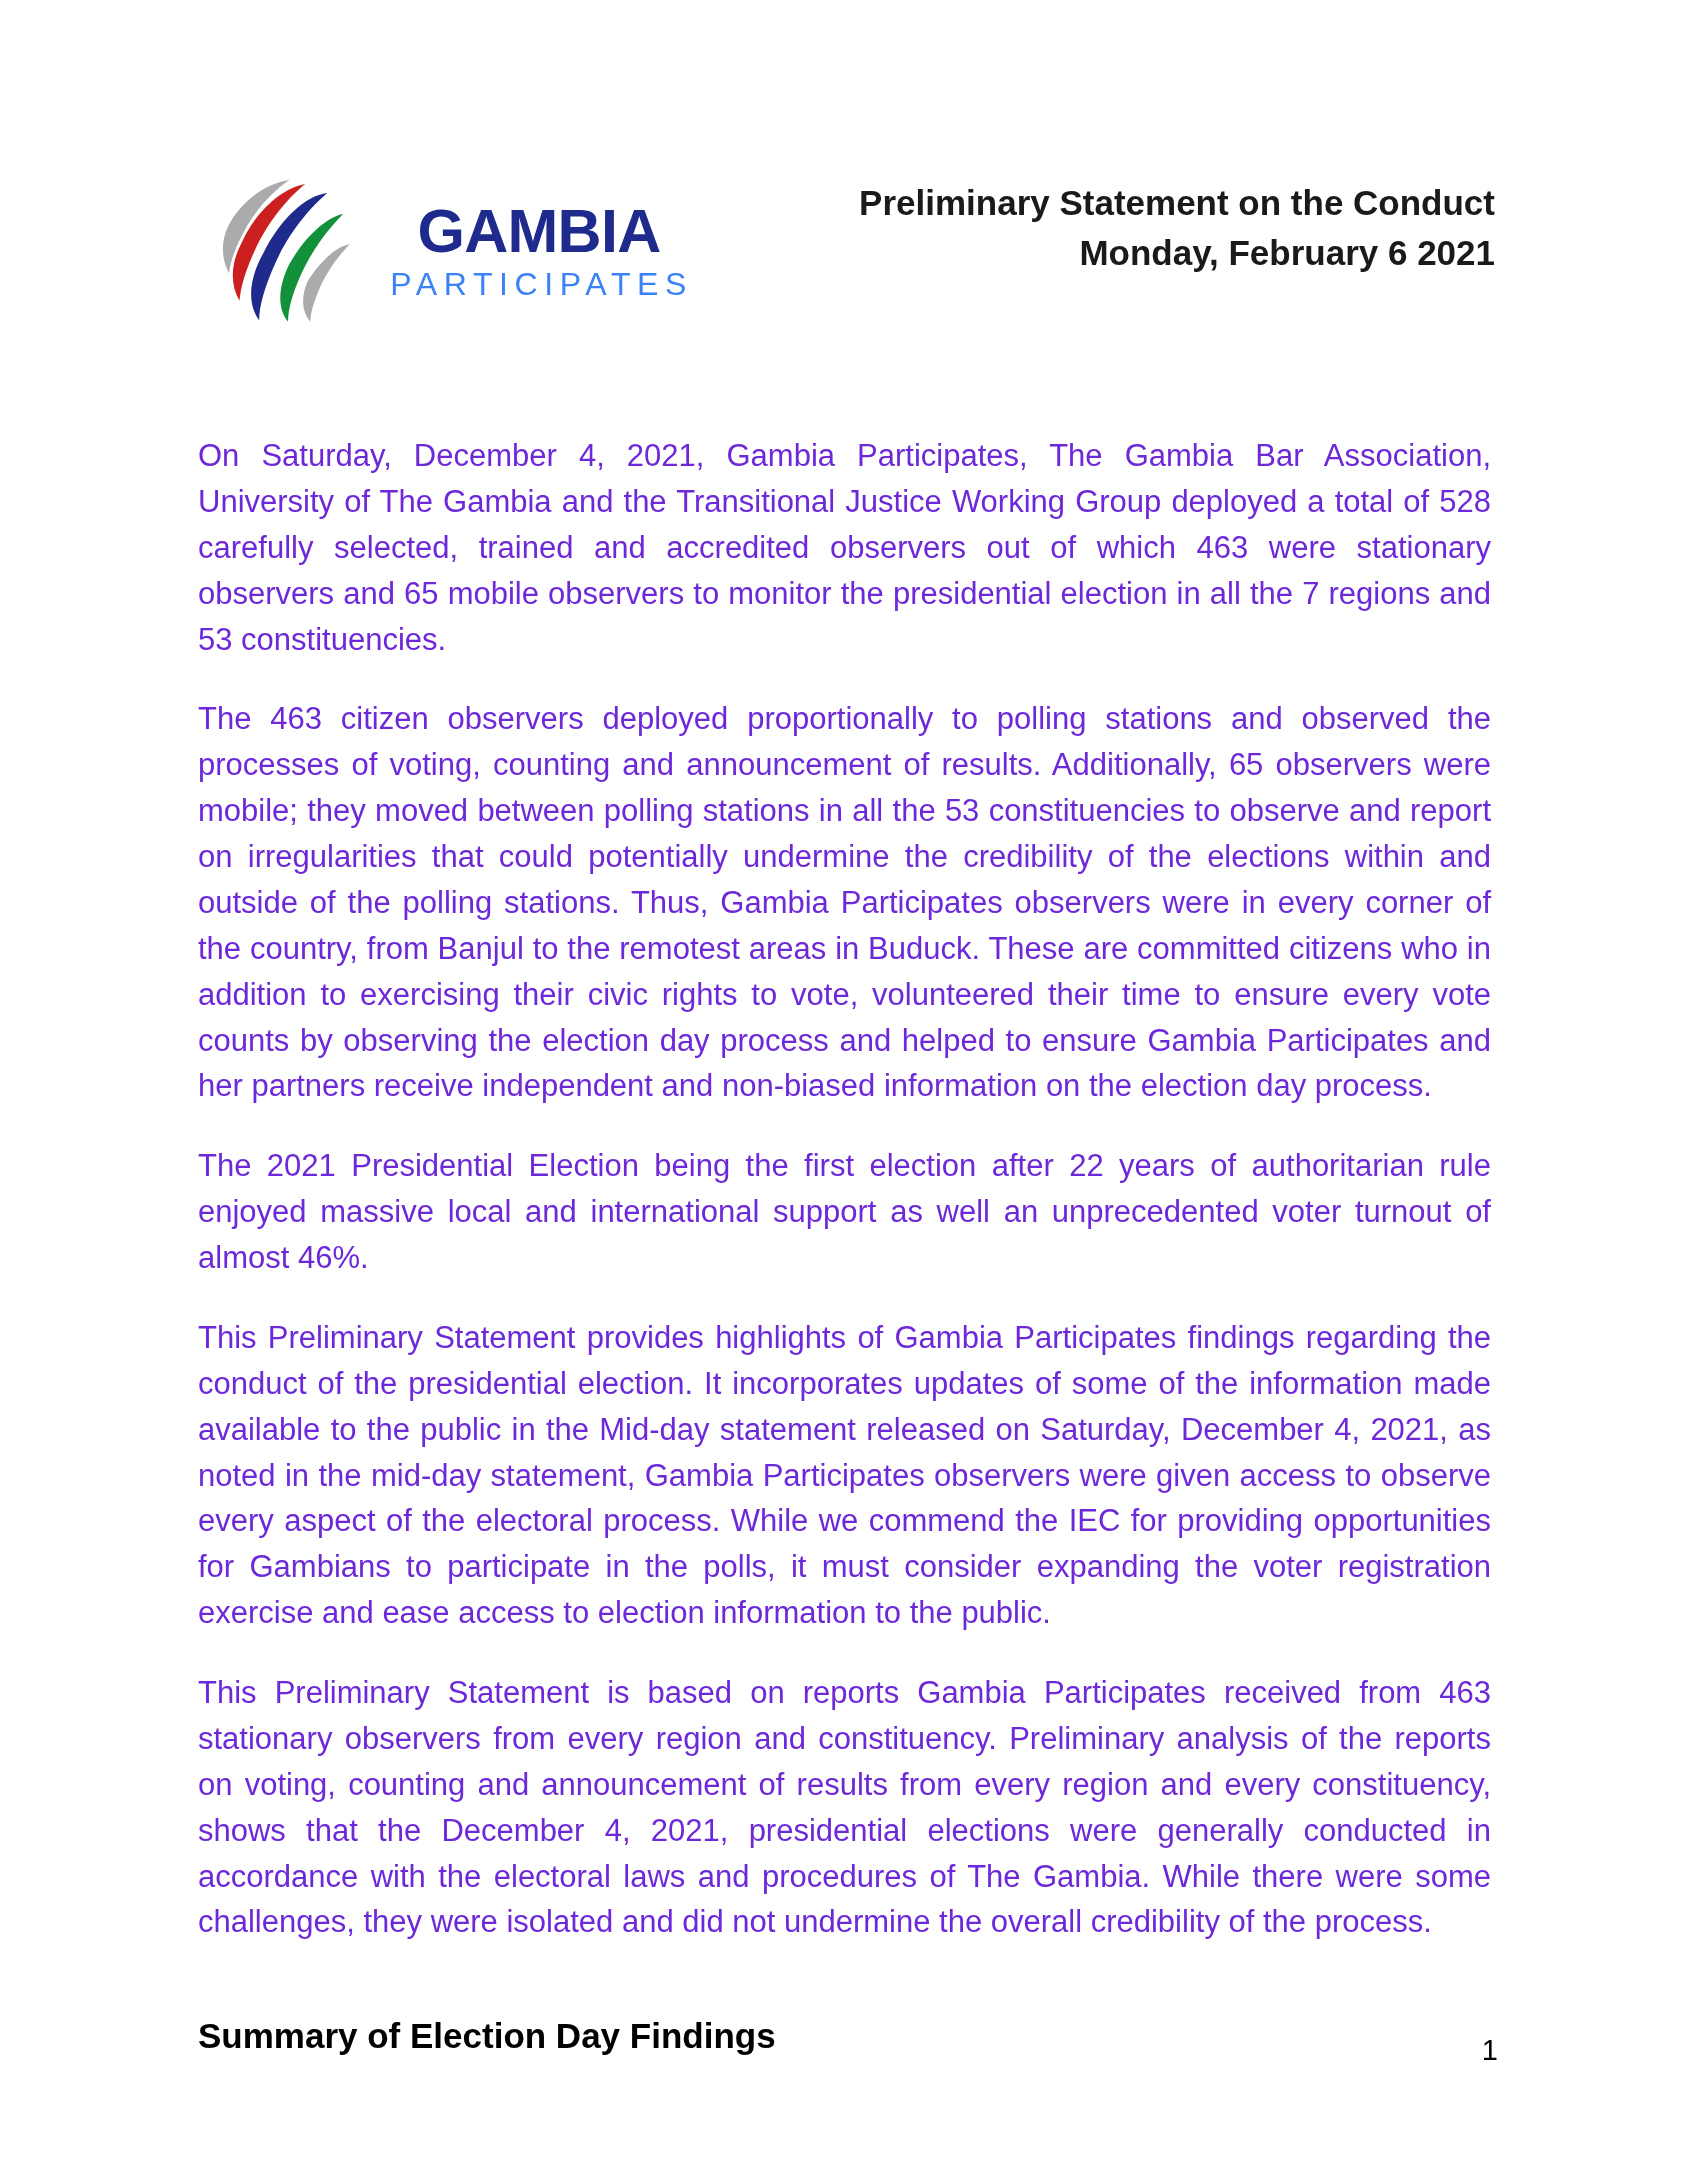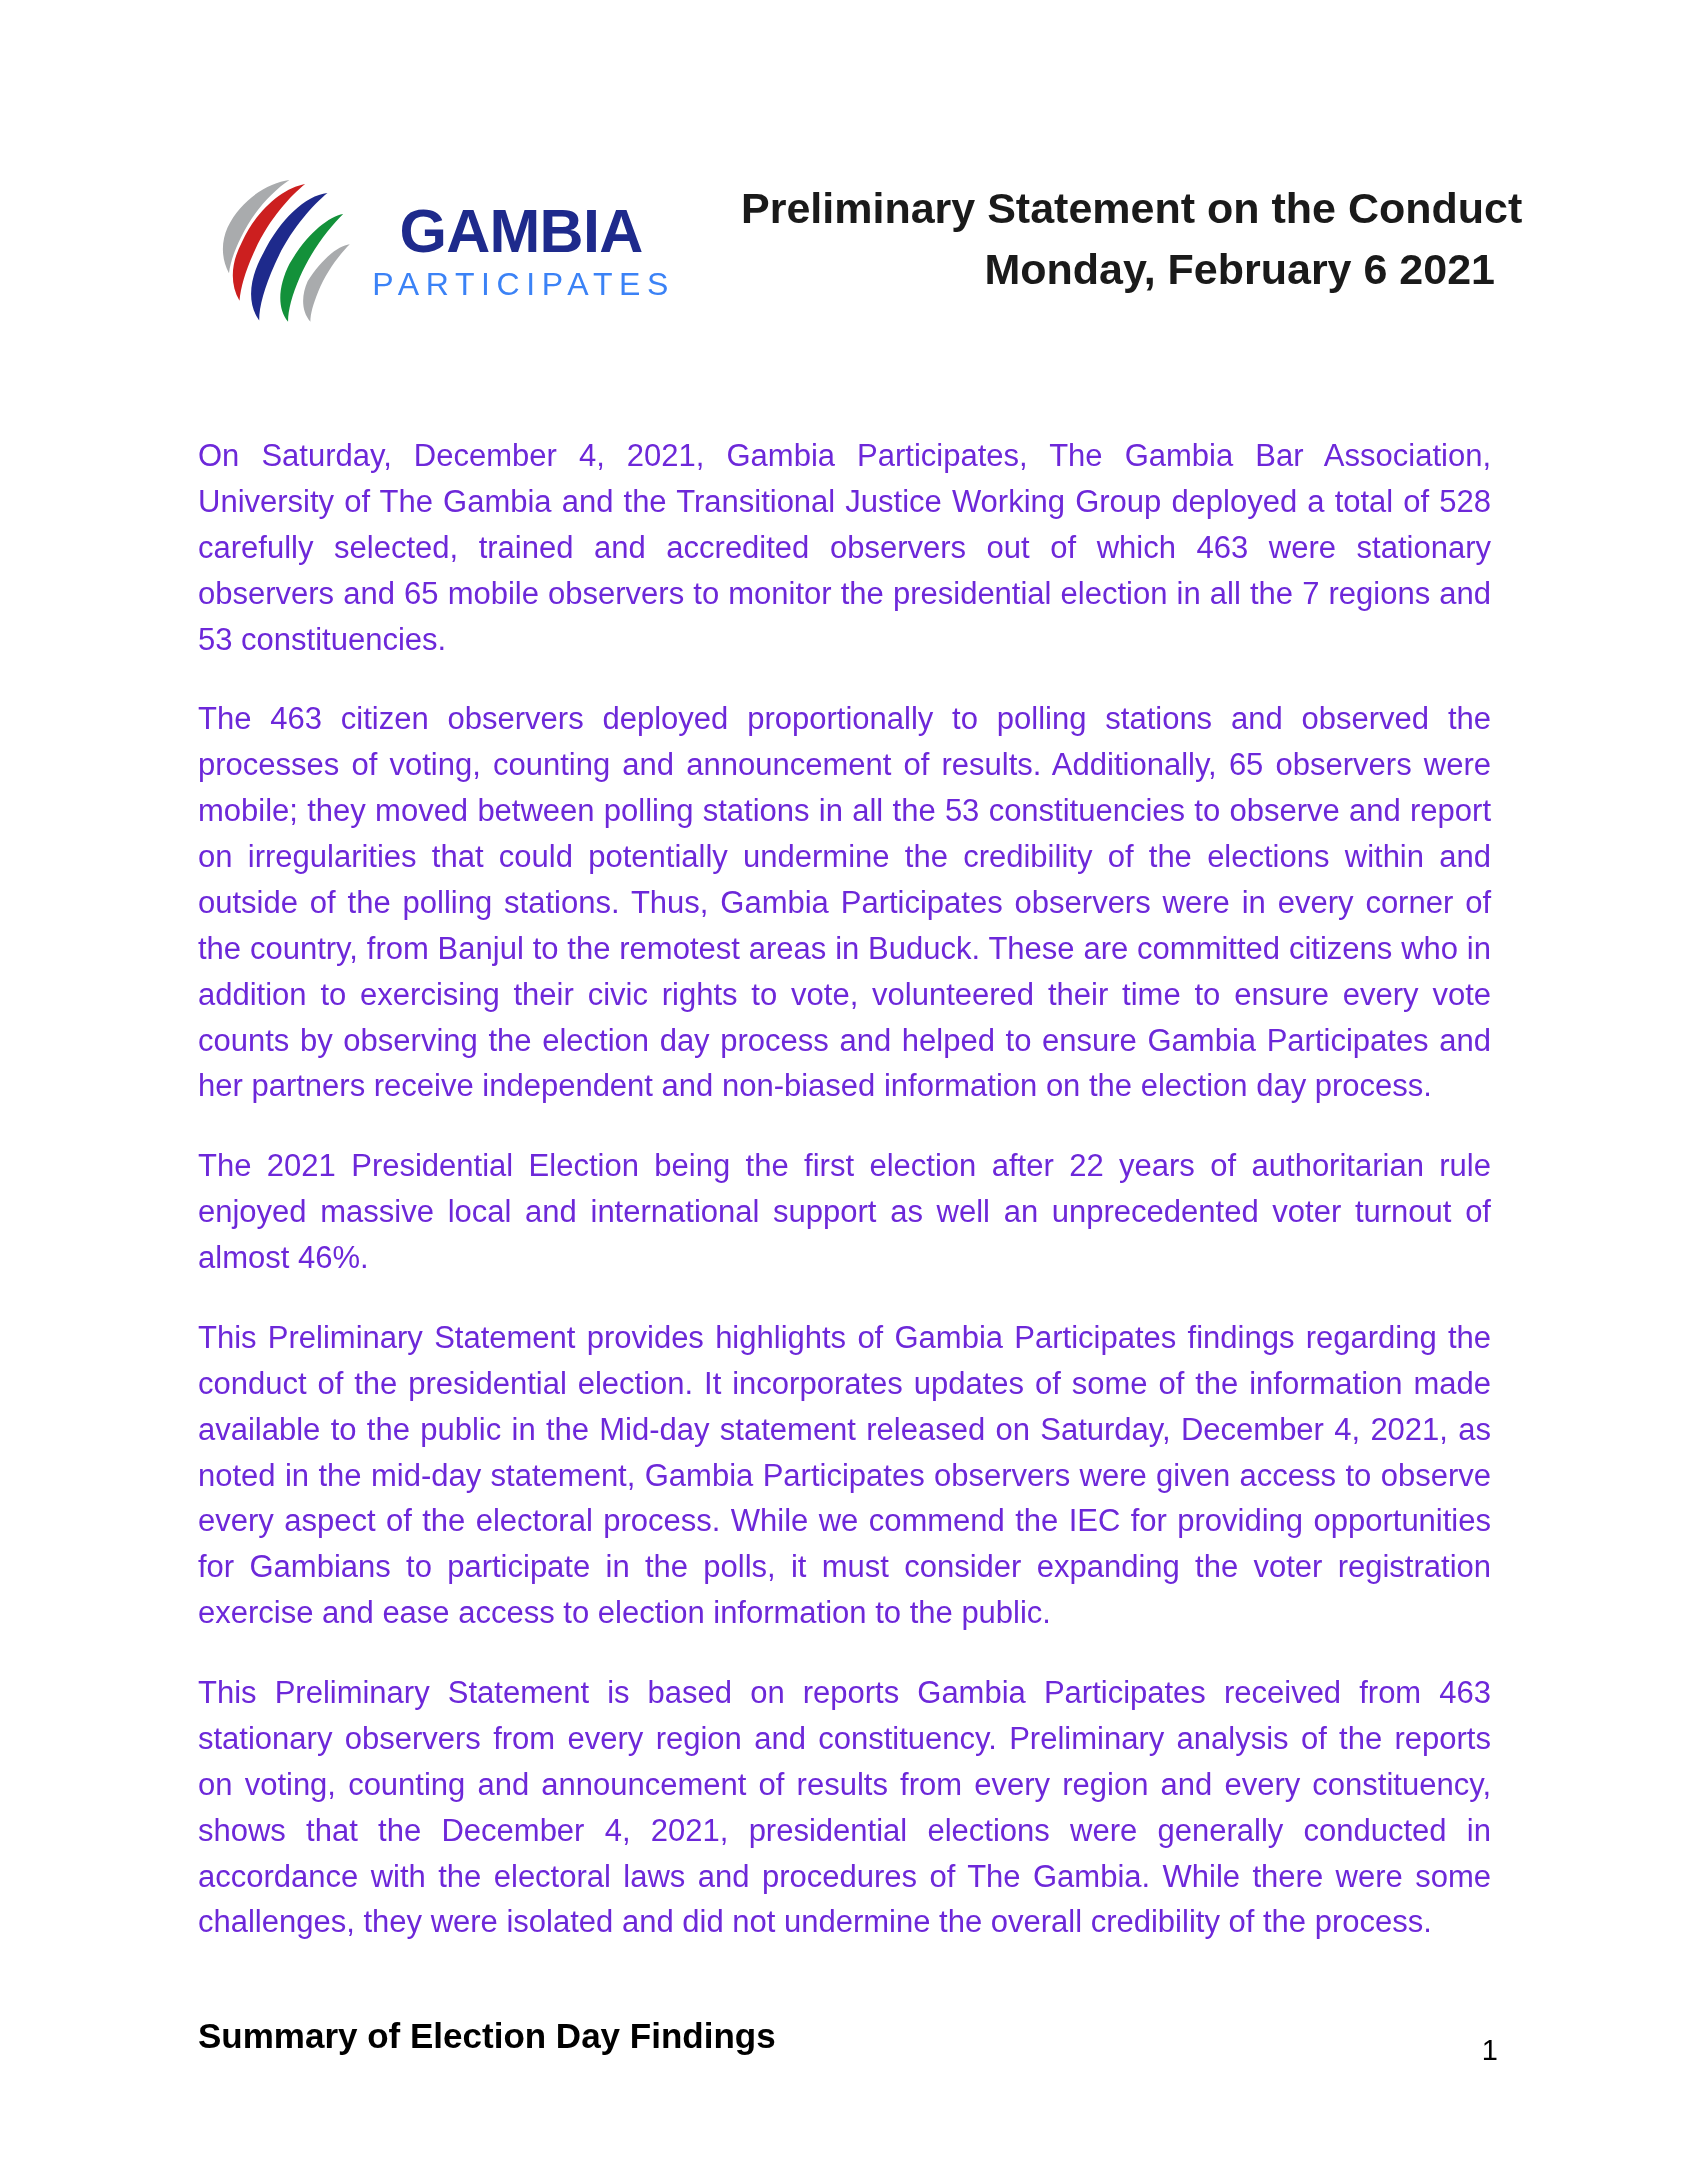--- a/index.html
+++ b/index.html
@@ -45,21 +45,21 @@
     width: 167px;
     height: 151px;
     flex: 0 0 auto;
     display: block;
   }
   .logo-words {
     display: flex;
     flex-direction: column;
     align-items: center;
     justify-content: center;
-    margin-left: 2px;
+    margin-left: 20px;
     padding-top: 4px;
   }
   .logo-title {
     font-family: "Liberation Sans", sans-serif;
     font-weight: bold;
     font-size: 61px;
     letter-spacing: -0.7px;
     line-height: 0.95;
     color: #1e2a8c;
     white-space: nowrap;
@@ -78,21 +78,21 @@
 
   .header-text {
     flex: 0 0 auto;
     text-align: right;
     padding-top: 9.3px;
     width: 754px;
   }
   .header-text .hline {
     font-family: "Liberation Sans", sans-serif;
     font-weight: bold;
-    font-size: 43px;
+    font-size: 35px;
     line-height: 1.42;
     color: #1a1a1a;
     white-space: nowrap;
   }
   .header-text .hsub {
     font-family: "Liberation Sans", sans-serif;
     font-weight: normal;
     font-size: 32px;
     line-height: 1.42;
     color: #1a1a1a;

